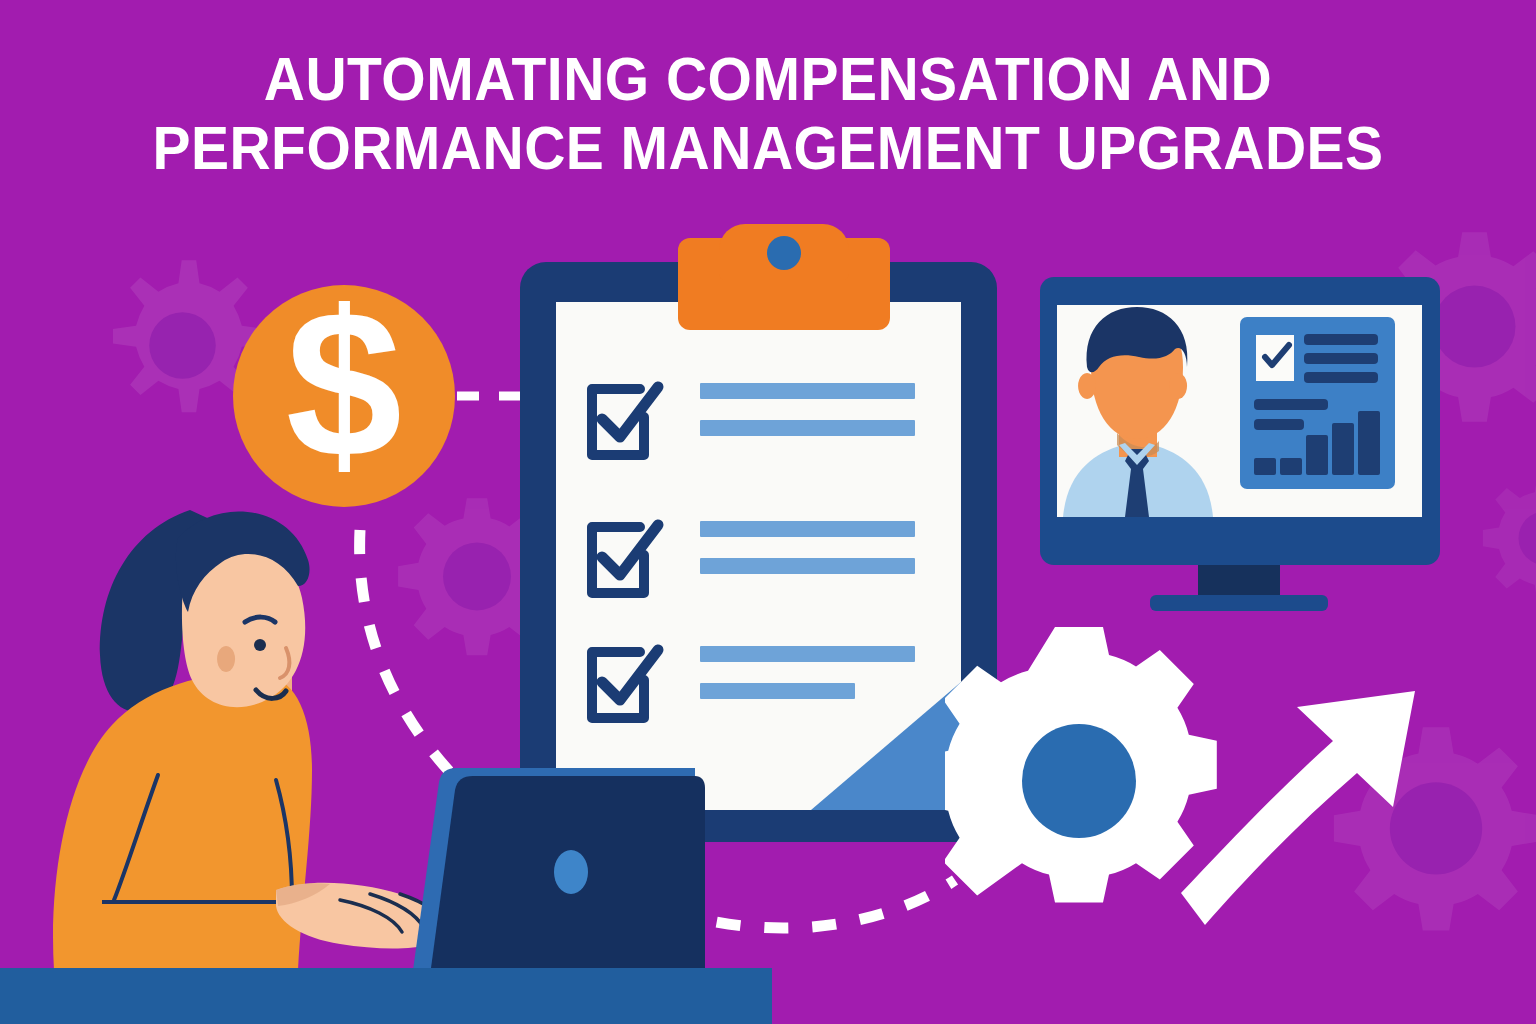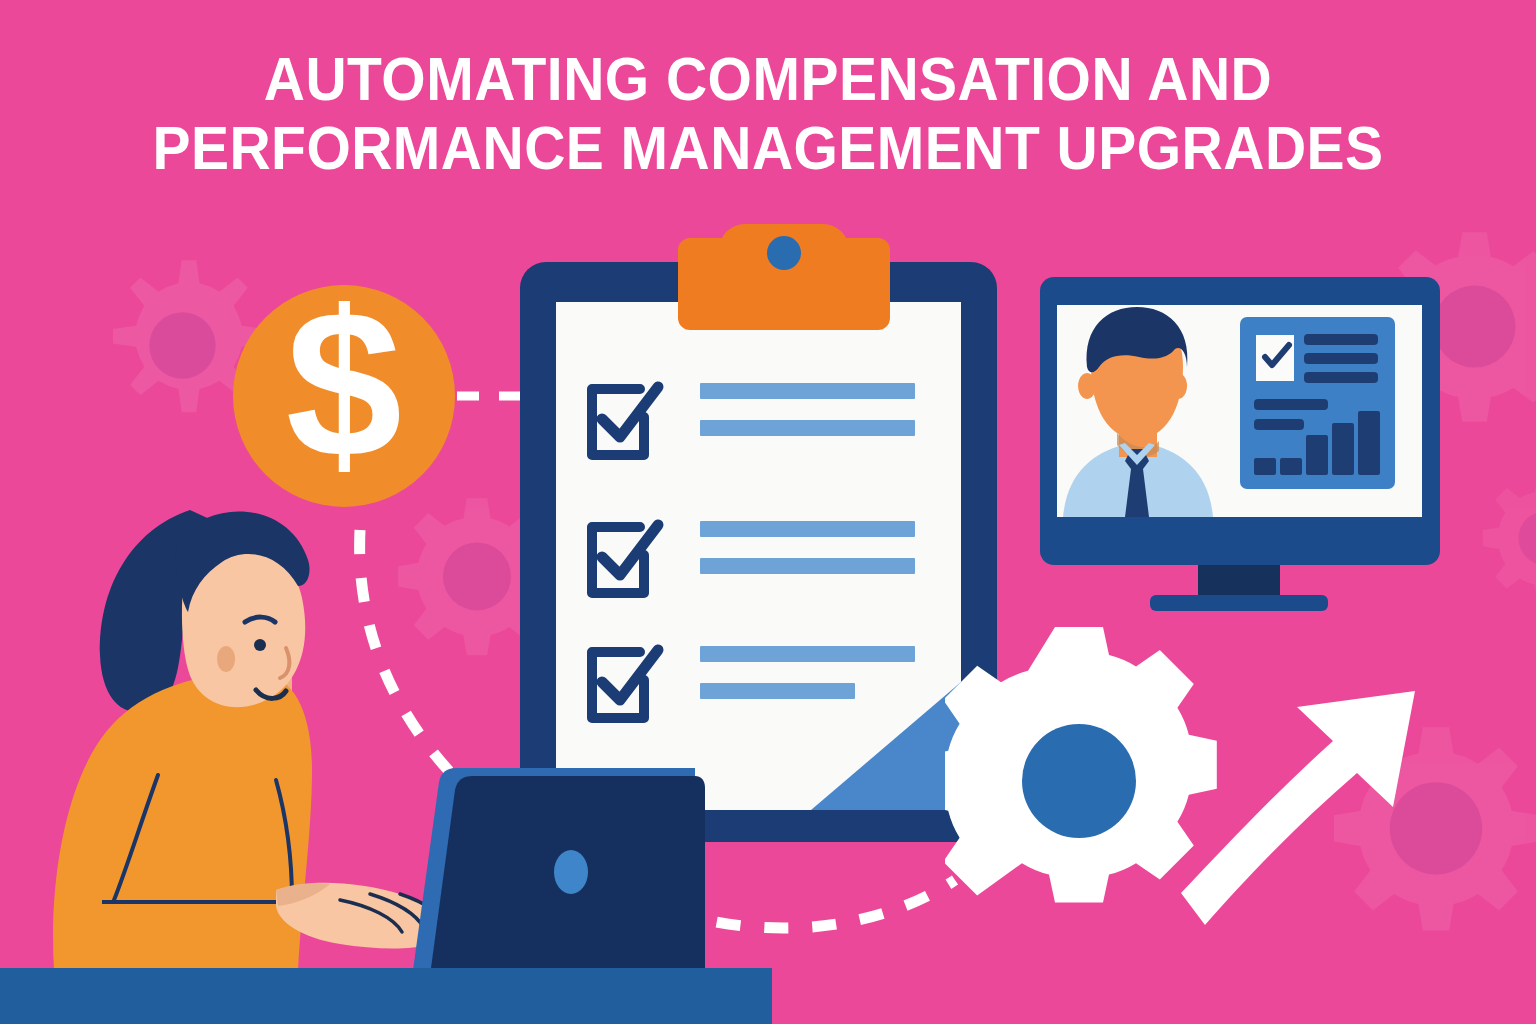--- a/index.html
+++ b/index.html
@@ -5,21 +5,21 @@
   html, body {
     margin: 0;
     padding: 0;
     background: #2A6CB0;
   }
   #stage {
     position: relative;
     width: 1536px;
     height: 1024px;
     overflow: hidden;
-    background: #ec4899;
+    background: #a21caf;
     font-family: "Liberation Sans", sans-serif;
   }
 
   
   .bg-gear {
     position: absolute;
     opacity: 1;
   }
 
   

